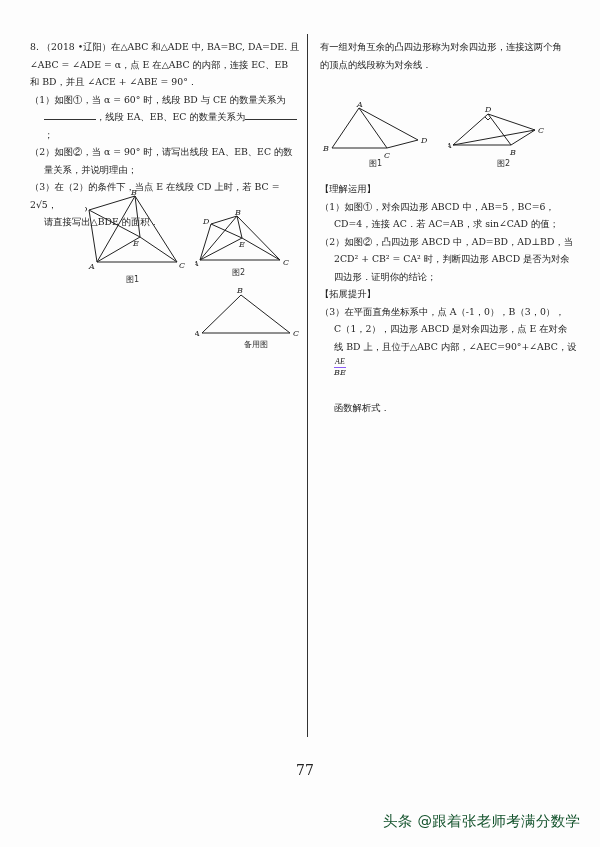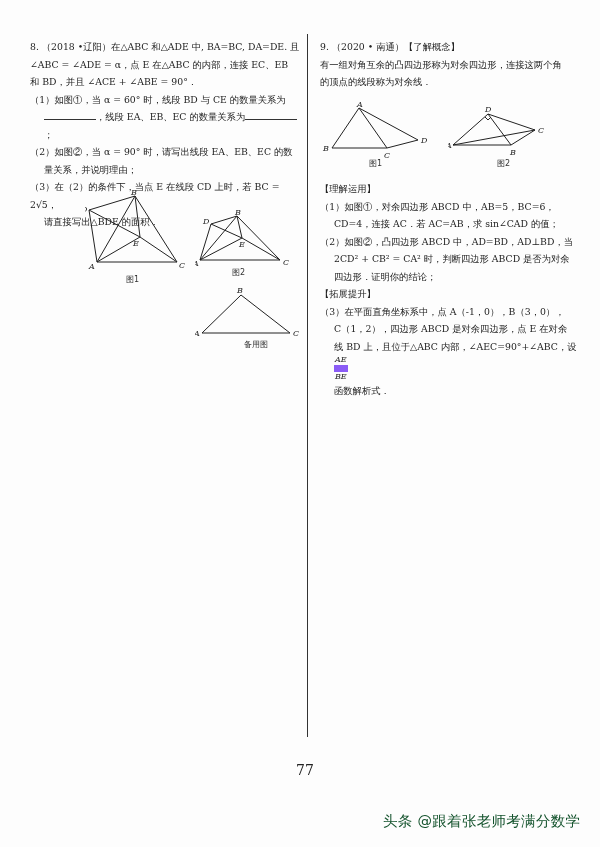--- a/index.html
+++ b/index.html
@@ -14,21 +14,21 @@
   .bold{font-weight:normal;}
   .blank{display:inline-block;width:52px;border-bottom:1px solid #333;height:10px;vertical-align:baseline;}
   .fig{position:absolute;}
   .fig svg{display:block;}
   .cap{position:absolute;font-size:8px;font-family:"DejaVu Sans","Liberation Sans",sans-serif;color:#333;text-align:right;}
   .pagenum{position:absolute;left:296px;top:762px;font-size:14px;font-family:"DejaVu Serif",serif;}
   .watermark{position:absolute;left:383px;top:812px;font-size:14.5px;color:#14532d;
              font-family:"DejaVu Sans","Liberation Sans",sans-serif;letter-spacing:0.3px;}
   .frac{display:inline-block;vertical-align:middle;text-align:center;font-size:8px;line-height:10px;font-style:italic;}
   .frac span{display:block;}
-  .frac .num{border-bottom:7px solid #8b5cf6;padding:0 1px;}
+  .frac .num{border-bottom:1px solid #8b5cf6;padding:0 1px;font-family:Liberation Serif, serif;}
 </style>
 </head>
 <body>
 
 <div class="col left">
   <p>8. （2018 •辽阳）在△ABC 和△ADE 中, BA=BC, DA=DE. 且</p>
   <p>∠ABC = ∠ADE = α，点 E 在△ABC 的内部，连接 EC、EB</p>
   <p>和 BD，并且 ∠ACE + ∠ABE = 90°．</p>
   <p>（1）如图①，当 α = 60° 时，线段 BD 与 CE 的数量关系为</p>
   <p class="ind">
@@ -100,21 +100,20 @@
       <text x="-1" y="51">A</text>
       <text x="98" y="51">C</text>
     </g>
   </svg>
 </div>
 <div class="cap" style="left:225px;top:339px;margin-left:19px;">备用图</div>
 
 <div class="divider"></div>
 
 <div class="col right">
-  <p>9. （2020 • 南通）【了解概念】</p>
   <p>有一组对角互余的凸四边形称为对余四边形，连接这两个角</p>
   <p>的顶点的线段称为对余线．</p>
 </div>
 
 <div class="fig" style="left:322px;top:100px;">
   <svg width="105" height="62" viewBox="0 0 105 62">
     <g stroke="#222" stroke-width="1" fill="none">
       <line x1="10" y1="48" x2="65" y2="48"></line>
       <line x1="10" y1="48" x2="37" y2="8"></line>
       <line x1="37" y1="8" x2="65" y2="48"></line>
@@ -159,17 +158,17 @@
   <p>（2）如图②，凸四边形 ABCD 中，AD=BD，AD⊥BD，当</p>
   <p class="ind">2CD² + CB² = CA² 时，判断四边形 ABCD 是否为对余</p>
   <p class="ind">四边形．证明你的结论；</p>
   <p class="bold">【拓展提升】</p>
   <p>（3）在平面直角坐标系中，点 A（-1，0），B（3，0），</p>
   <p class="ind">C（1，2），四边形 ABCD 是对余四边形，点 E 在对余</p>
   <p class="ind">线 BD 上，且位于△ABC 内部，∠AEC=90°+∠ABC，设</p>
   <p class="ind" style="line-height:24px;">
     <span class="frac"><span class="num">AE</span><span>BE</span></span>
   </p>
-  <p class="ind" style="margin-top:0;">函数解析式．</p>
+  <p class="ind" style="margin-top:20px;">函数解析式．</p>
 </div>
 
 <div class="pagenum">77</div>
 <div class="watermark">头条 @跟着张老师考满分数学</div>
 
 </body></html>

